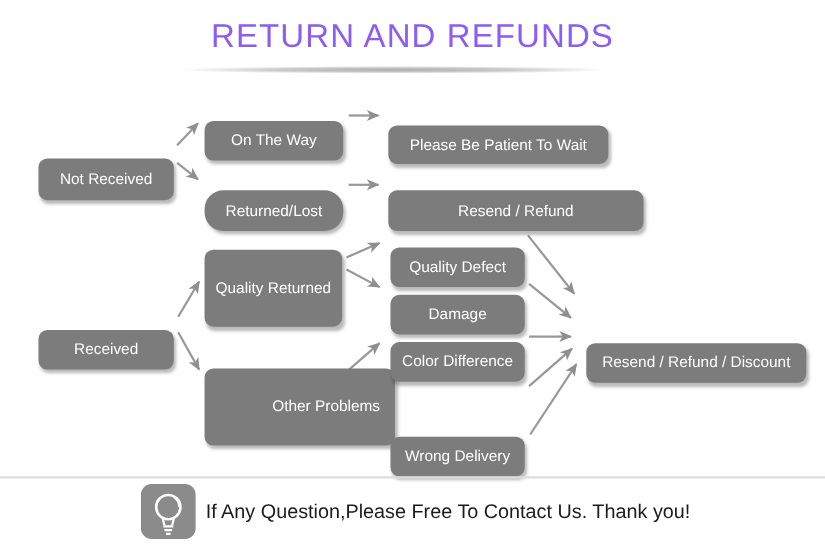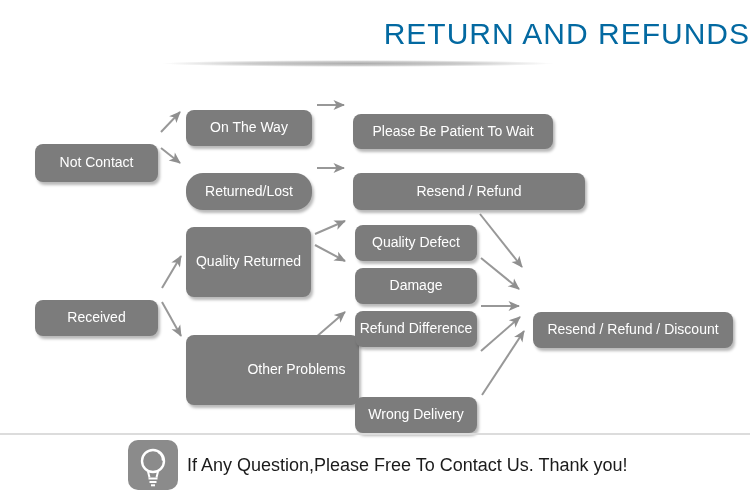--- a/index.html
+++ b/index.html
@@ -2,21 +2,21 @@
 <html><head>
 <meta charset="utf-8">
 <style>
   html,body{margin:0;padding:0;background:#ffffff;}
   .stage{
     position:relative;width:750px;height:500px;background:#ffffff;overflow:hidden;
     font-family:"Liberation Sans","DejaVu Sans",sans-serif;
   }
   .title{
     position:absolute;left:0;top:17px;width:750px;margin:0;
-    text-align:right;font-size:30px;font-weight:400;letter-spacing:1px;color:#0369a1;
+    text-align:center;font-size:30px;font-weight:400;letter-spacing:1px;color:#8b5cf6;
   }
   .title-shadow{
     position:absolute;left:158px;top:60px;width:400px;height:7px;
     background:radial-gradient(ellipse closest-side,rgba(105,105,105,.55) 0%,rgba(105,105,105,.35) 55%,rgba(105,105,105,0) 98%);
   }
   .node{
     position:absolute;display:flex;align-items:center;justify-content:center;
     background:#7c7c7c;color:#ffffff;border-radius:8px;font-size:14px;text-align:center;
     box-shadow:2px 3px 3px rgba(0,0,0,.28);line-height:1.1;margin-top:23px;
   }
@@ -68,31 +68,31 @@
       <line x1="315" y1="338" x2="345" y2="312" marker-end="url(#ah)"></line>
       <line x1="315" y1="356" x2="345" y2="388" marker-end="url(#ah)"></line>
       <line x1="480" y1="214" x2="522" y2="267" marker-end="url(#ah)"></line>
       <line x1="481" y1="258" x2="519" y2="289" marker-end="url(#ah)"></line>
       <line x1="481" y1="306" x2="519" y2="306" marker-end="url(#ah)"></line>
       <line x1="481" y1="351" x2="520" y2="317" marker-end="url(#ah)"></line>
       <line x1="482" y1="395" x2="524" y2="331" marker-end="url(#ah)"></line>
     </g>
   </svg>
 
-  <div class="node" id="n-not-received">Not Contact</div>
+  <div class="node" id="n-not-received">Not Received</div>
   <div class="node" id="n-on-the-way">On The Way</div>
   <div class="node" id="n-returned-lost">Returned/Lost</div>
   <div class="node" id="n-patient-wait">Please Be Patient To Wait</div>
   <div class="node" id="n-resend-refund">Resend / Refund</div>
   <div class="node" id="n-received">Received</div>
   <div class="node" id="n-quality-problems">Quality Returned</div>
   <div class="node" id="n-other-problems">Other Problems</div>
   <div class="node" id="n-quality-defect">Quality Defect</div>
   <div class="node" id="n-damage">Damage</div>
-  <div class="node" id="n-color-difference">Refund Difference</div>
+  <div class="node" id="n-color-difference">Color Difference</div>
   <div class="node" id="n-wrong-delivery">Wrong Delivery</div>
   <div class="node" id="n-final">Resend / Refund / Discount</div>
 
   <div class="footer-divider"></div>
 
   <div class="footer">
     <svg class="bulb" width="50" height="50" viewBox="0 0 50 50">
       <rect width="50" height="50" rx="10" fill="#8b8b8b"></rect>
       <circle cx="25" cy="21" r="11" fill="none" stroke="#ffffff" stroke-width="2.4"></circle>
       <path d="M30.5,12.5 a8.5,8.5 0 0,1 4,7.5" fill="none" stroke="#ffffff" stroke-width="1.6" stroke-linecap="round"></path>

